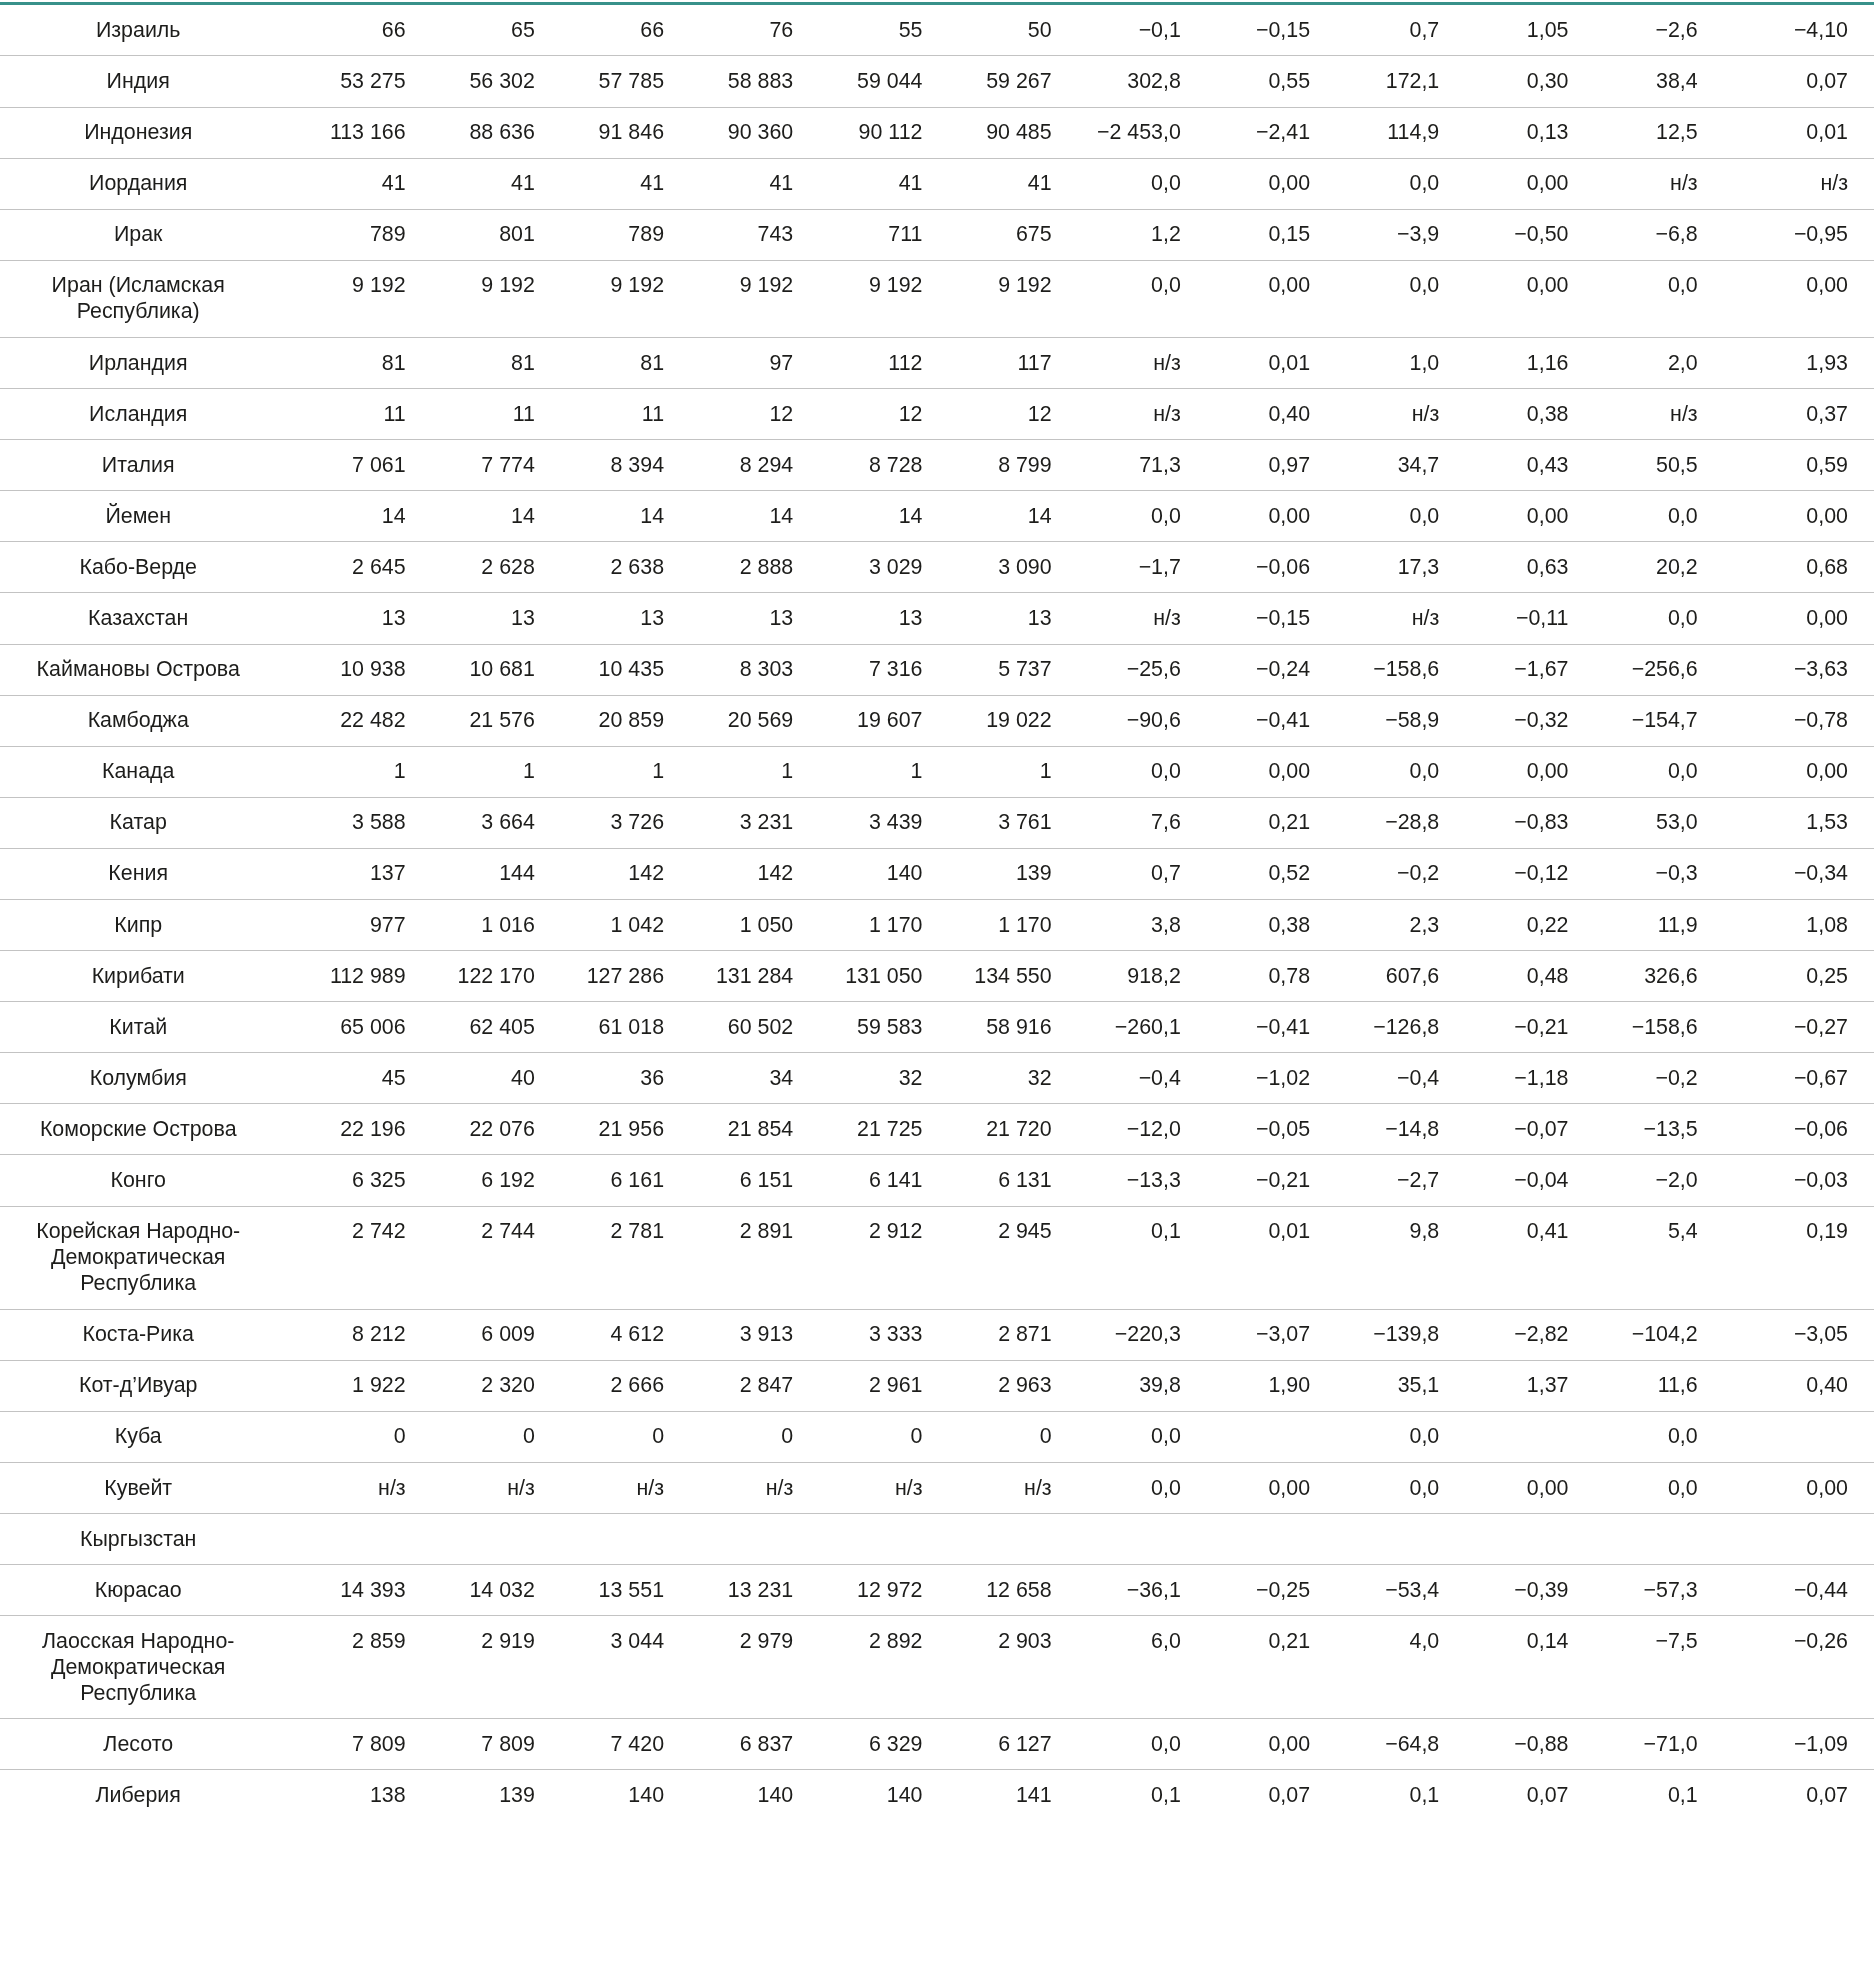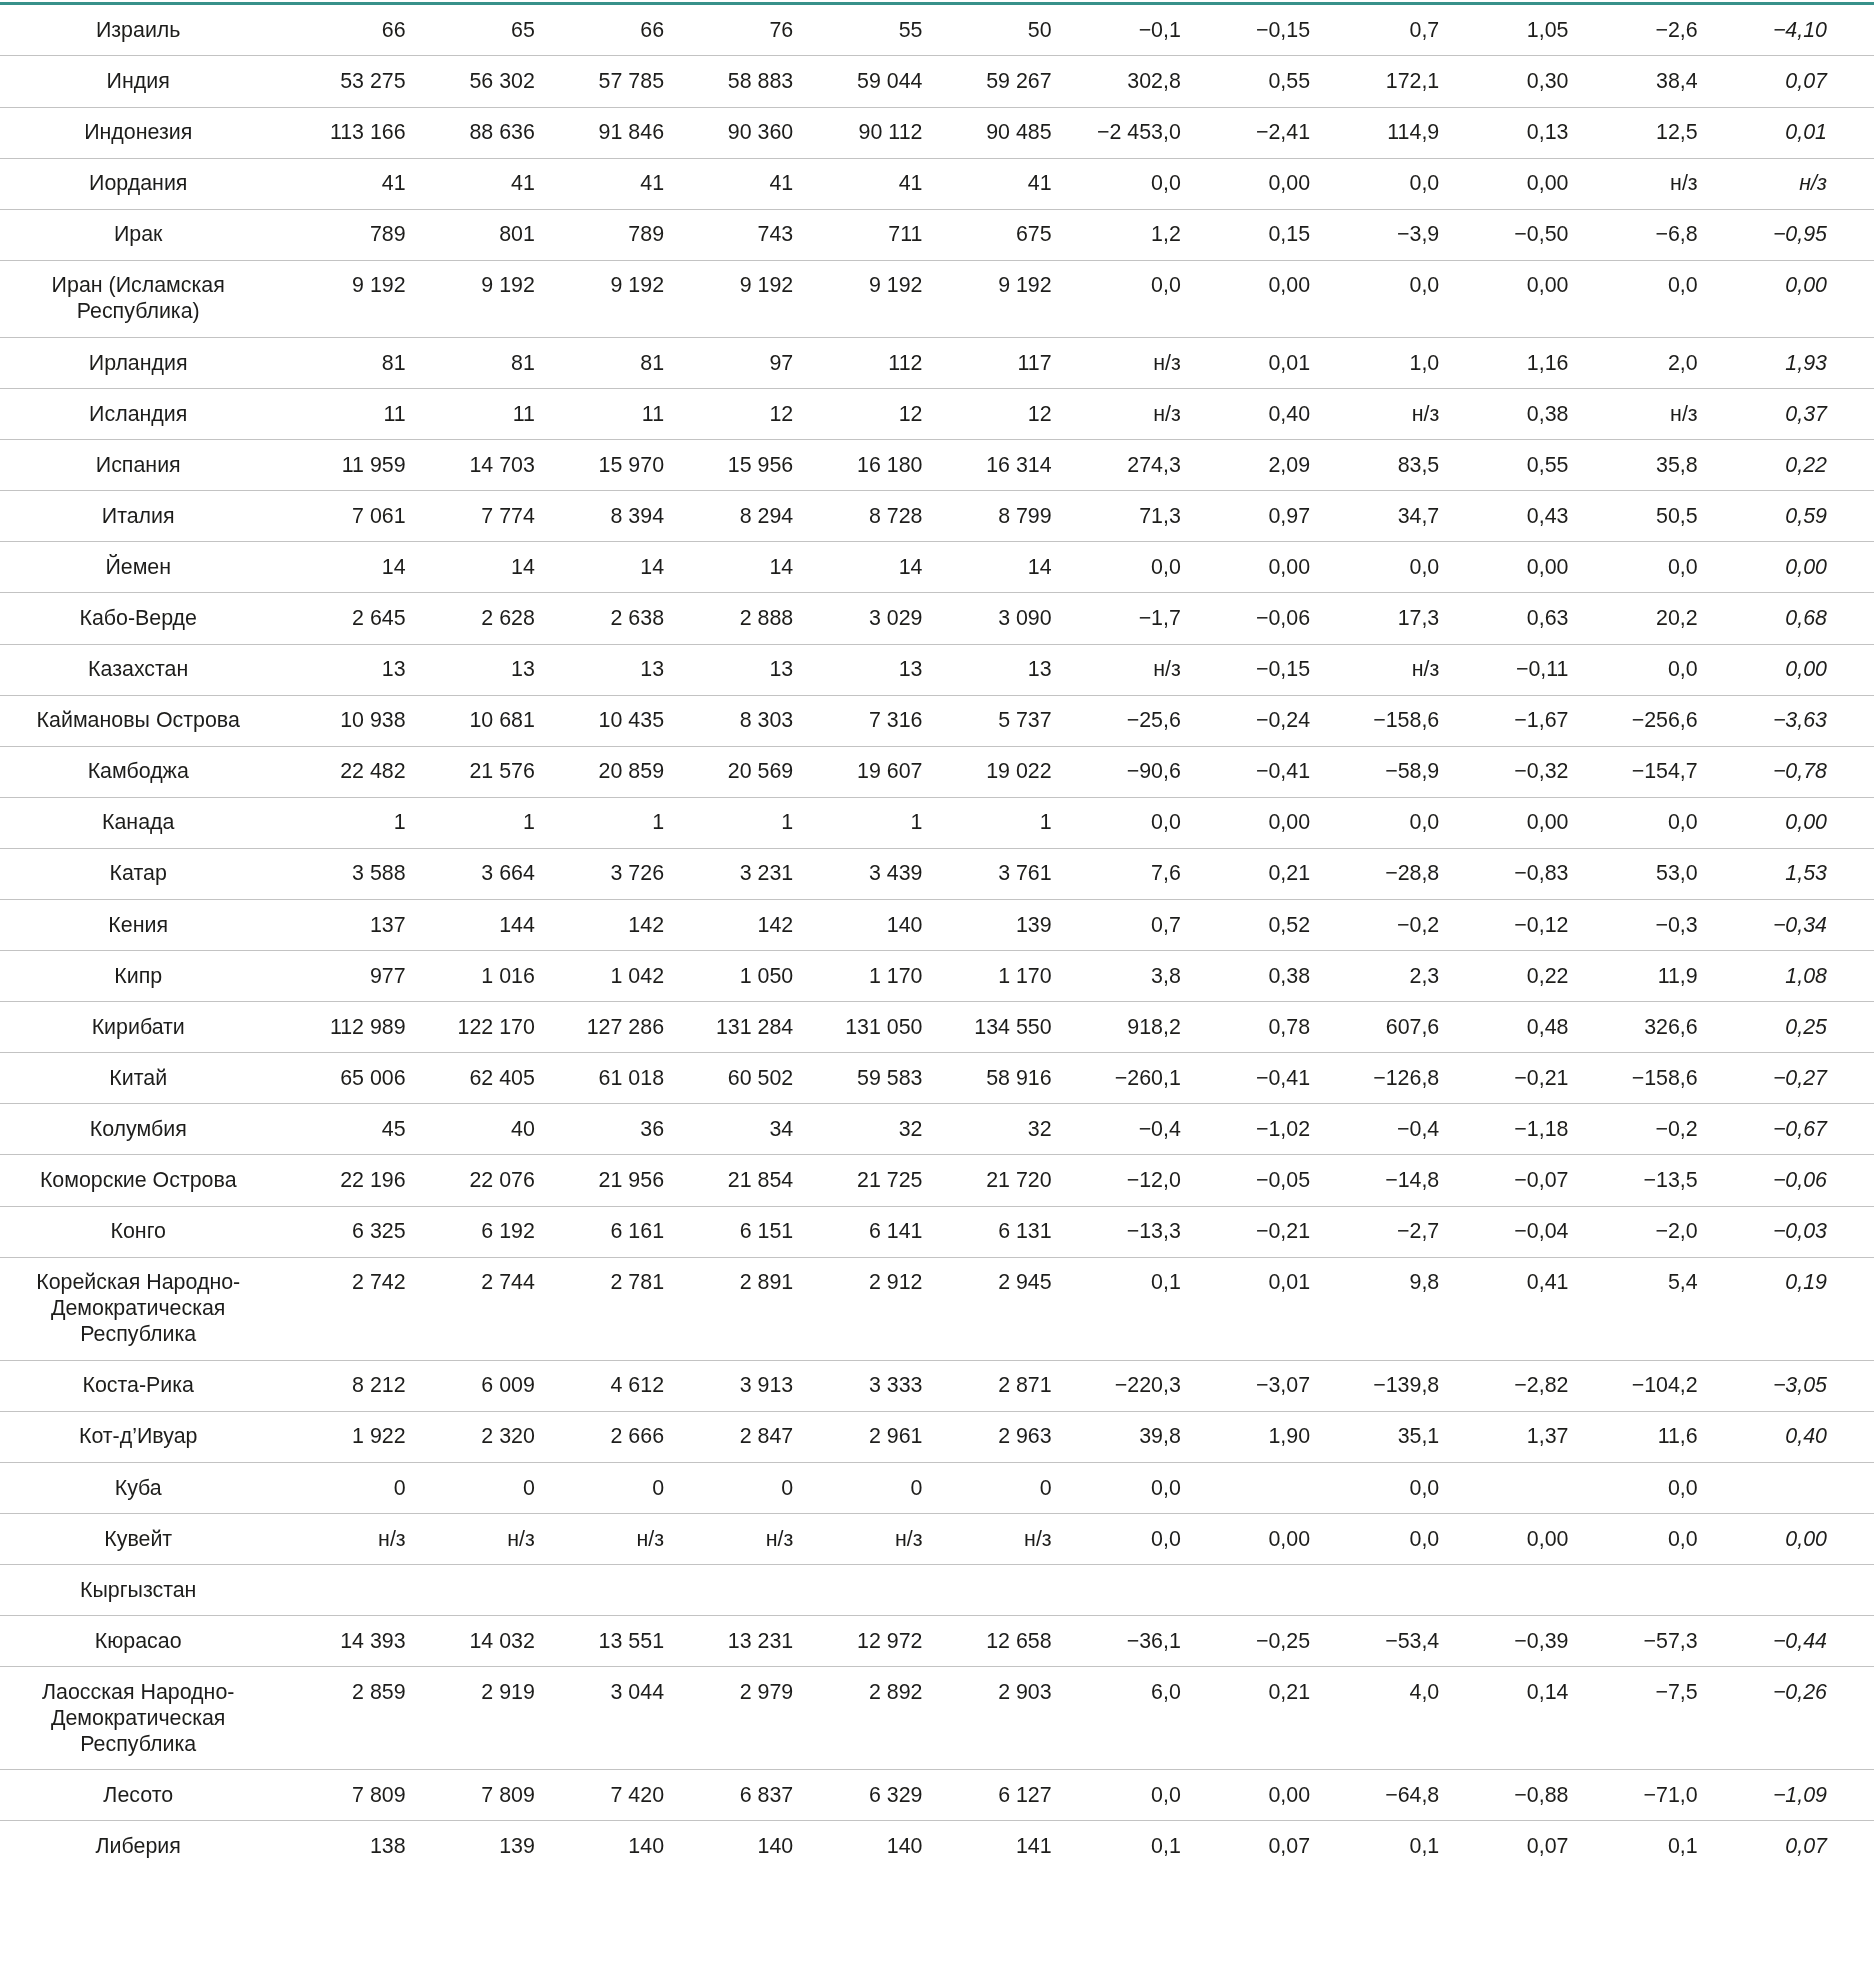--- a/index.html
+++ b/index.html
@@ -39,22 +39,21 @@
     text-align: center;
     padding-left: 12.5px;
     padding-right: 27px;
     word-wrap: break-word;
   }
   td.num {
     text-align: right;
     white-space: nowrap;
   }
   td.num.last {
-    padding-right: 48px;
-    font-style: italic;
+    padding-right: 27px;
   }
 </style>
 </head>
 <body>
 
 <div class="top-rule"></div>
 
 <table class="data">
   <colgroup>
     <col style="width:276px">
@@ -186,35 +185,20 @@
         <td class="num">12</td>
         <td class="num">12</td>
         <td class="num">н/з</td>
         <td class="num">0,40</td>
         <td class="num">н/з</td>
         <td class="num">0,38</td>
         <td class="num">н/з</td>
         <td class="num last">0,37</td>
       </tr>
       <tr>
-        <td class="name">Испания</td>
-        <td class="num">11 959</td>
-        <td class="num">14 703</td>
-        <td class="num">15 970</td>
-        <td class="num">15 956</td>
-        <td class="num">16 180</td>
-        <td class="num">16 314</td>
-        <td class="num">274,3</td>
-        <td class="num">2,09</td>
-        <td class="num">83,5</td>
-        <td class="num">0,55</td>
-        <td class="num">35,8</td>
-        <td class="num last">0,22</td>
-      </tr>
-      <tr>
         <td class="name">Италия</td>
         <td class="num">7 061</td>
         <td class="num">7 774</td>
         <td class="num">8 394</td>
         <td class="num">8 294</td>
         <td class="num">8 728</td>
         <td class="num">8 799</td>
         <td class="num">71,3</td>
         <td class="num">0,97</td>
         <td class="num">34,7</td>

